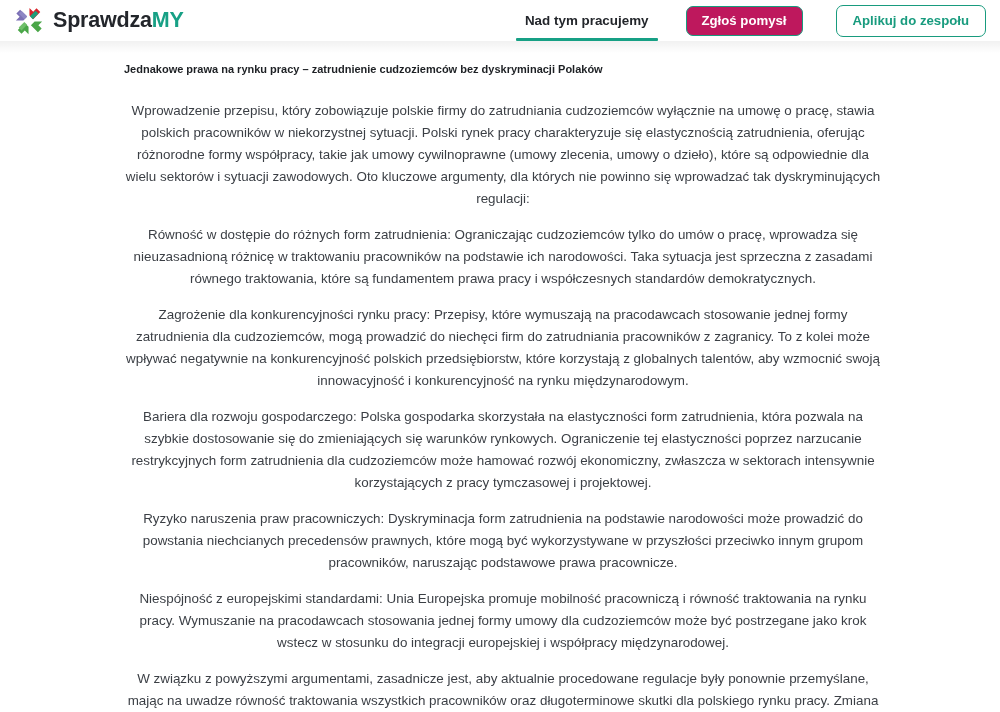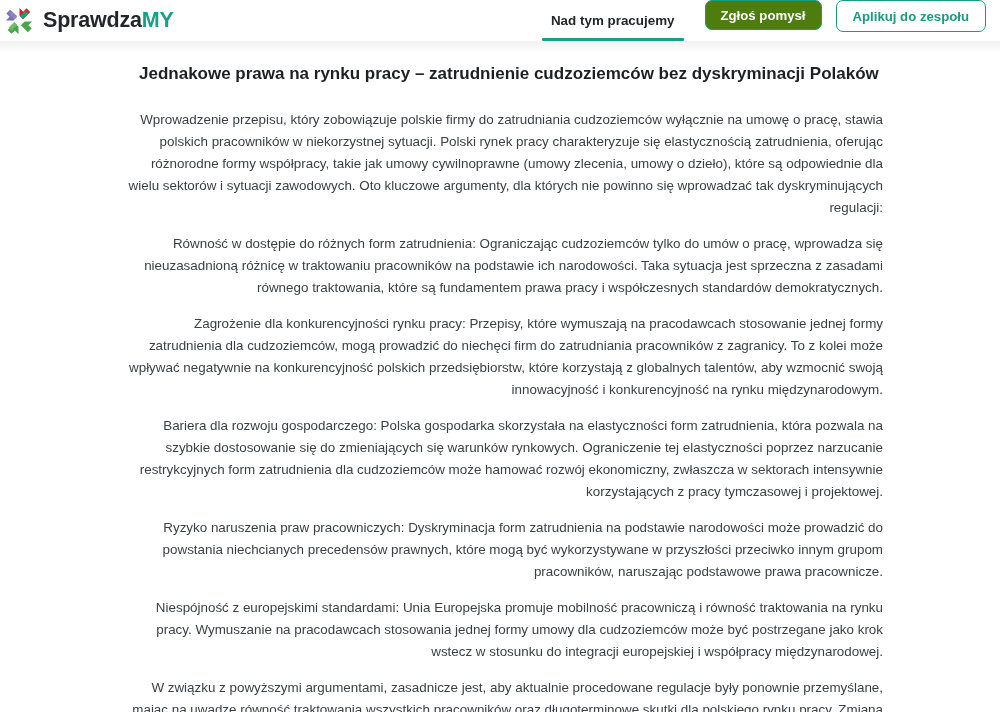--- a/index.html
+++ b/index.html
@@ -17,21 +17,21 @@
   }
 
   
   .site-header {
     position: relative;
     width: 100%;
     height: 41px;
     background: #ffffff;
     display: flex;
     align-items: center;
-    padding: 0 14px 0 4px;
+    padding: 0 14px 0 14px;
     z-index: 5;
   }
   .header-shadow {
     position: absolute;
     left: 0;
     top: 41px;
     width: 100%;
     height: 12px;
     background: linear-gradient(to bottom, rgba(0,0,0,0.055), rgba(0,0,0,0));
     z-index: 4;
@@ -55,21 +55,22 @@
     font-weight: bold;
     letter-spacing: -0.2px;
     white-space: nowrap;
   }
   .brand-text .part-a { color: #23262b; }
   .brand-text .part-b { color: #17a085; }
 
   .header-nav {
     margin-left: auto;
     display: flex;
-    gap: 6px;
+    align-items: center;
+    gap: 13px;
     height: 41px;
   }
   .nav-link {
     position: relative;
     font-size: 13.4px;
     font-weight: bold;
     color: #23262b;
     text-decoration: none;
     padding: 0 14px;
     height: 41px;
@@ -95,60 +96,60 @@
     font-weight: bold;
     border-radius: 7px;
     white-space: nowrap;
     cursor: pointer;
     display: inline-flex;
     align-items: center;
     justify-content: center;
     text-decoration: none;
   }
   .btn-primary {
-    background: #4d7c0f;
+    background: #be185d;
     color: #ffffff;
     border: 1px solid #189b7e;
     height: 30px;
     padding: 0 15px;
     margin-left: 10px;
   }
   .btn-outline {
     background: #ffffff;
     color: #189b7e;
     border: 1.4px solid #189b7e;
     height: 32px;
     padding: 0 16px;
-    margin-left: 8px;
+    margin-left: 20px;
   }
 
   
   .page-body {
     position: relative;
     z-index: 2;
     background: #ffffff;
     padding-top: 21px;
   }
   .article {
     width: 760px;
     margin: 0 0 0 123px;
   }
   .article-title {
-    font-size: 17px;
+    font-size: 11px;
     font-weight: bold;
     color: #1d2024;
     line-height: 1.45;
-    margin: 0 0 22px 16px;
+    margin: 0 0 22px 1px;
   }
   .article-p {
     font-size: 13.4px;
     color: #3b3f45;
     line-height: 22px;
     margin: 0 0 14px 0;
-    text-align: right;
+    text-align: center;
   }
 </style>
 </head>
 <body>
 
 <header class="site-header">
 
   <a class="brand" href="#">
     <span>
       <svg class="brand-mark" viewBox="0 0 64 64" xmlns="http://www.w3.org/2000/svg" aria-hidden="true">

